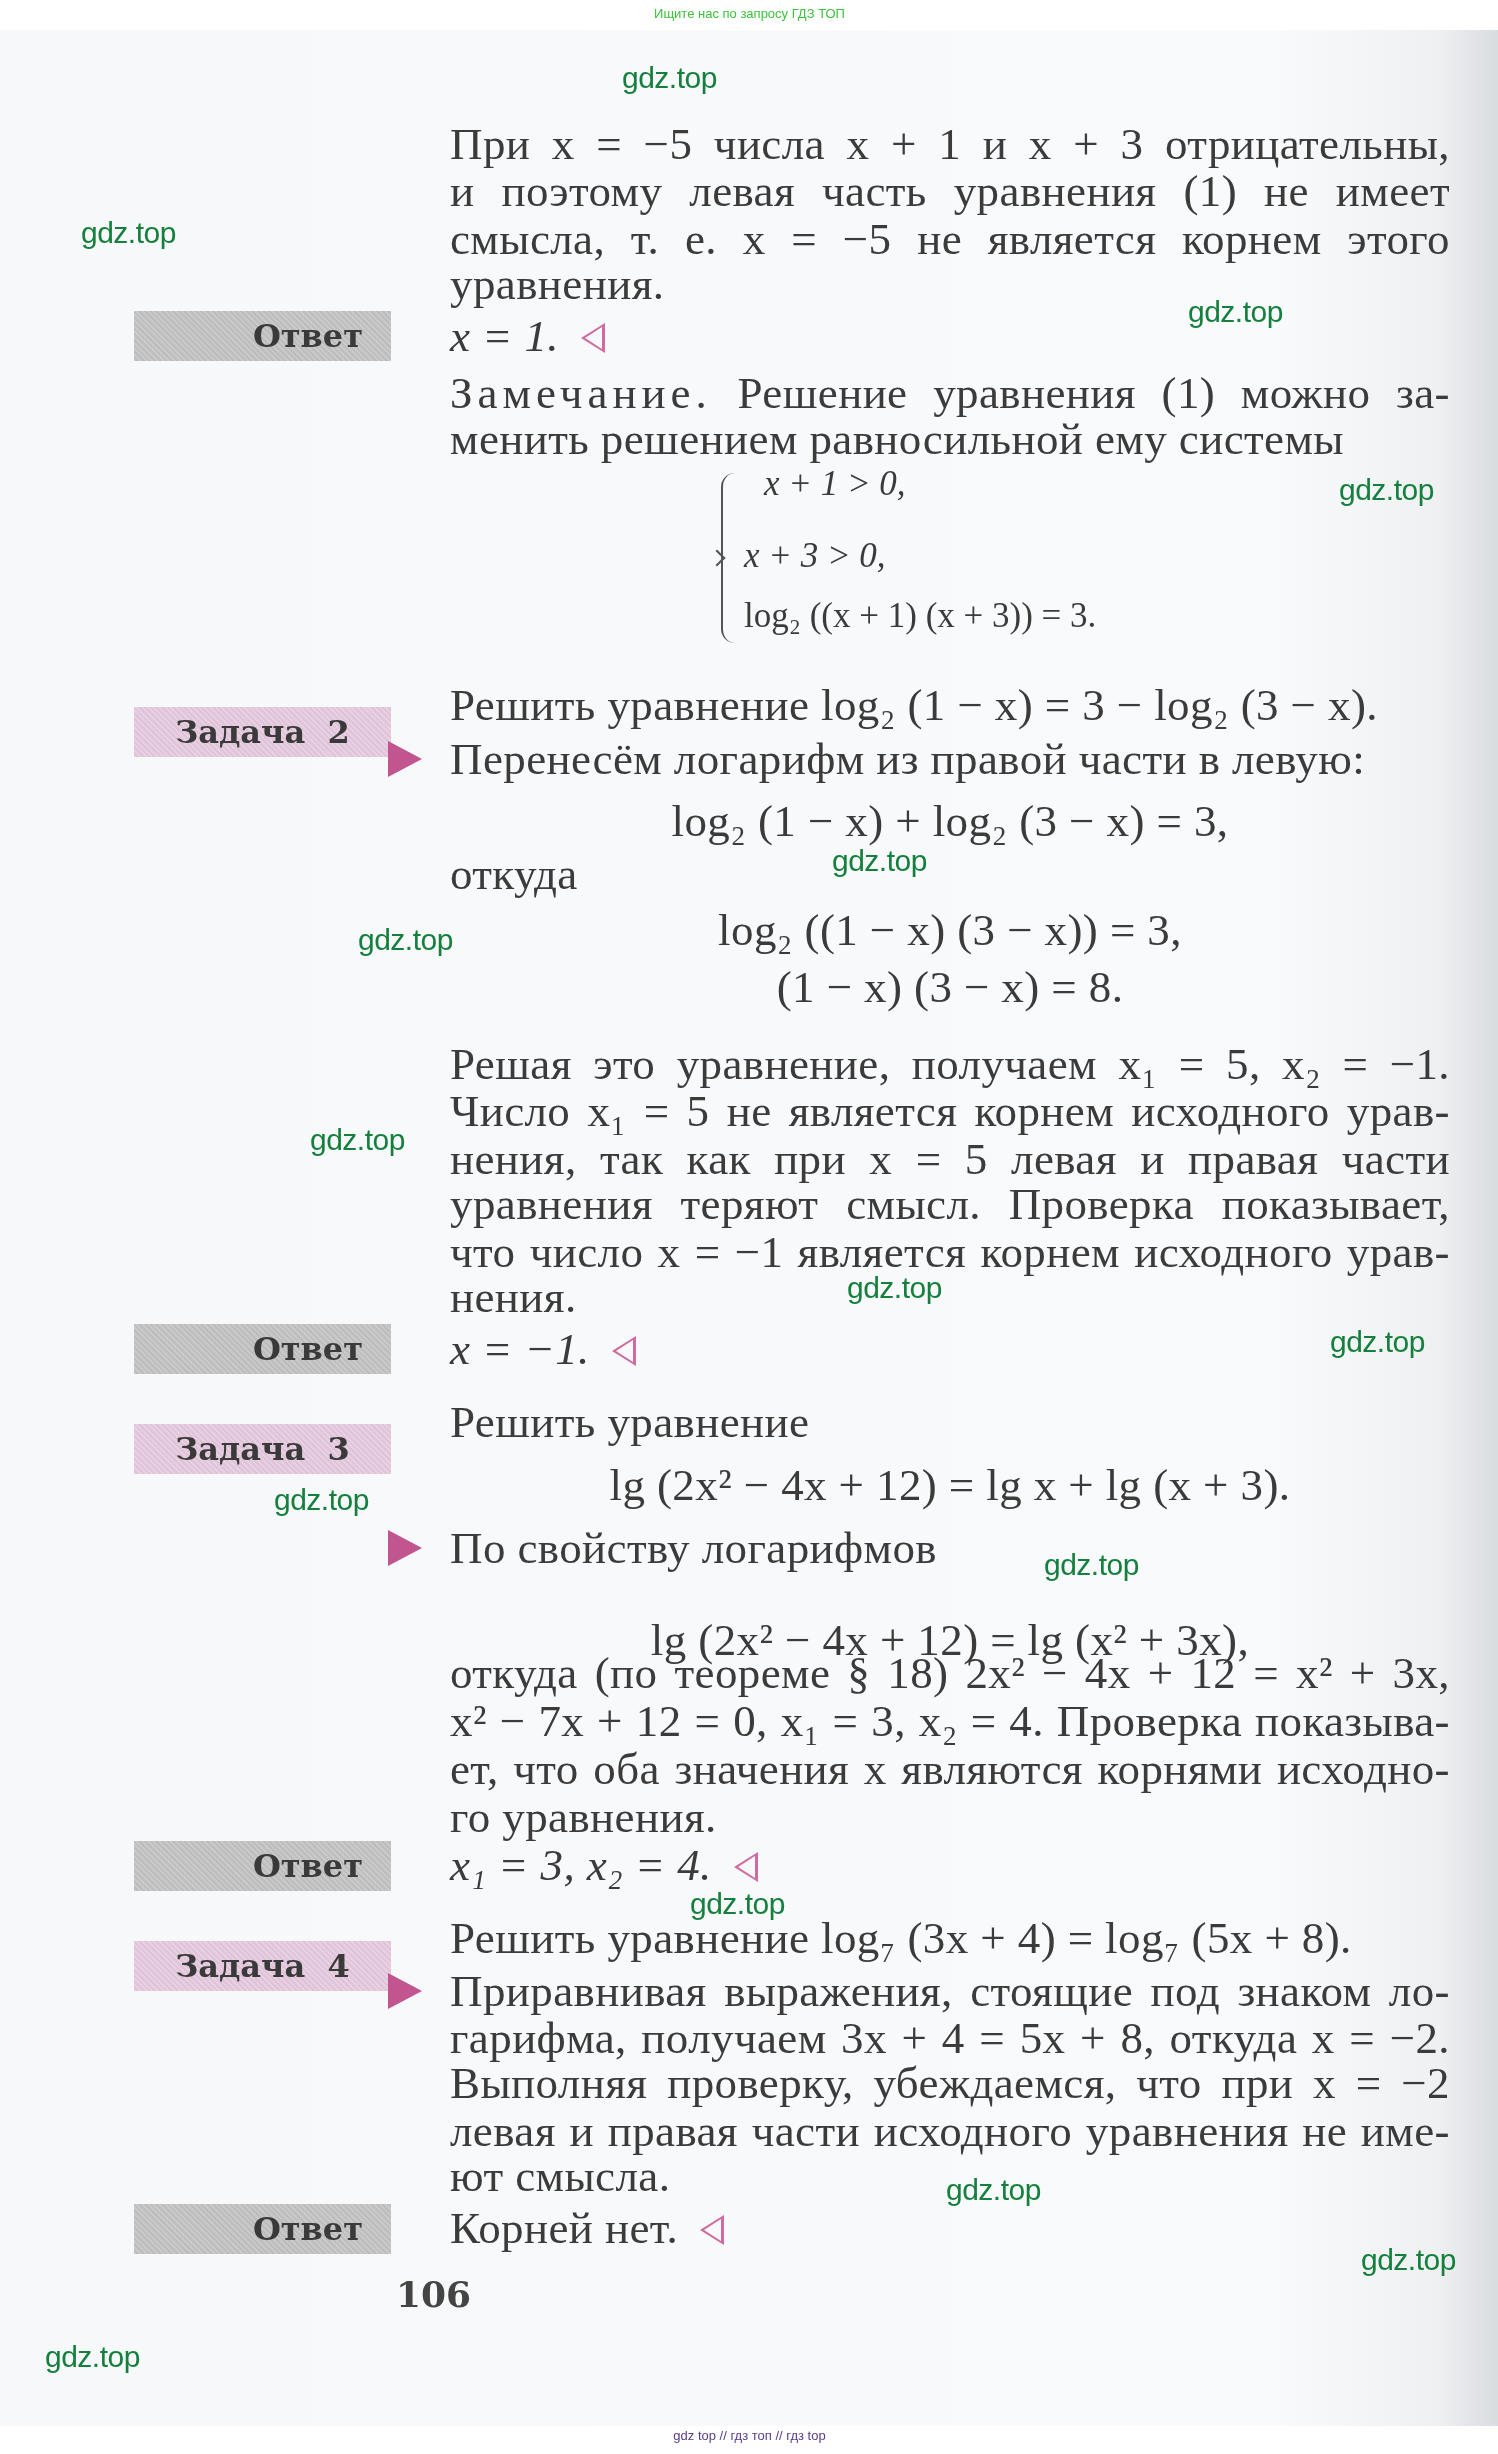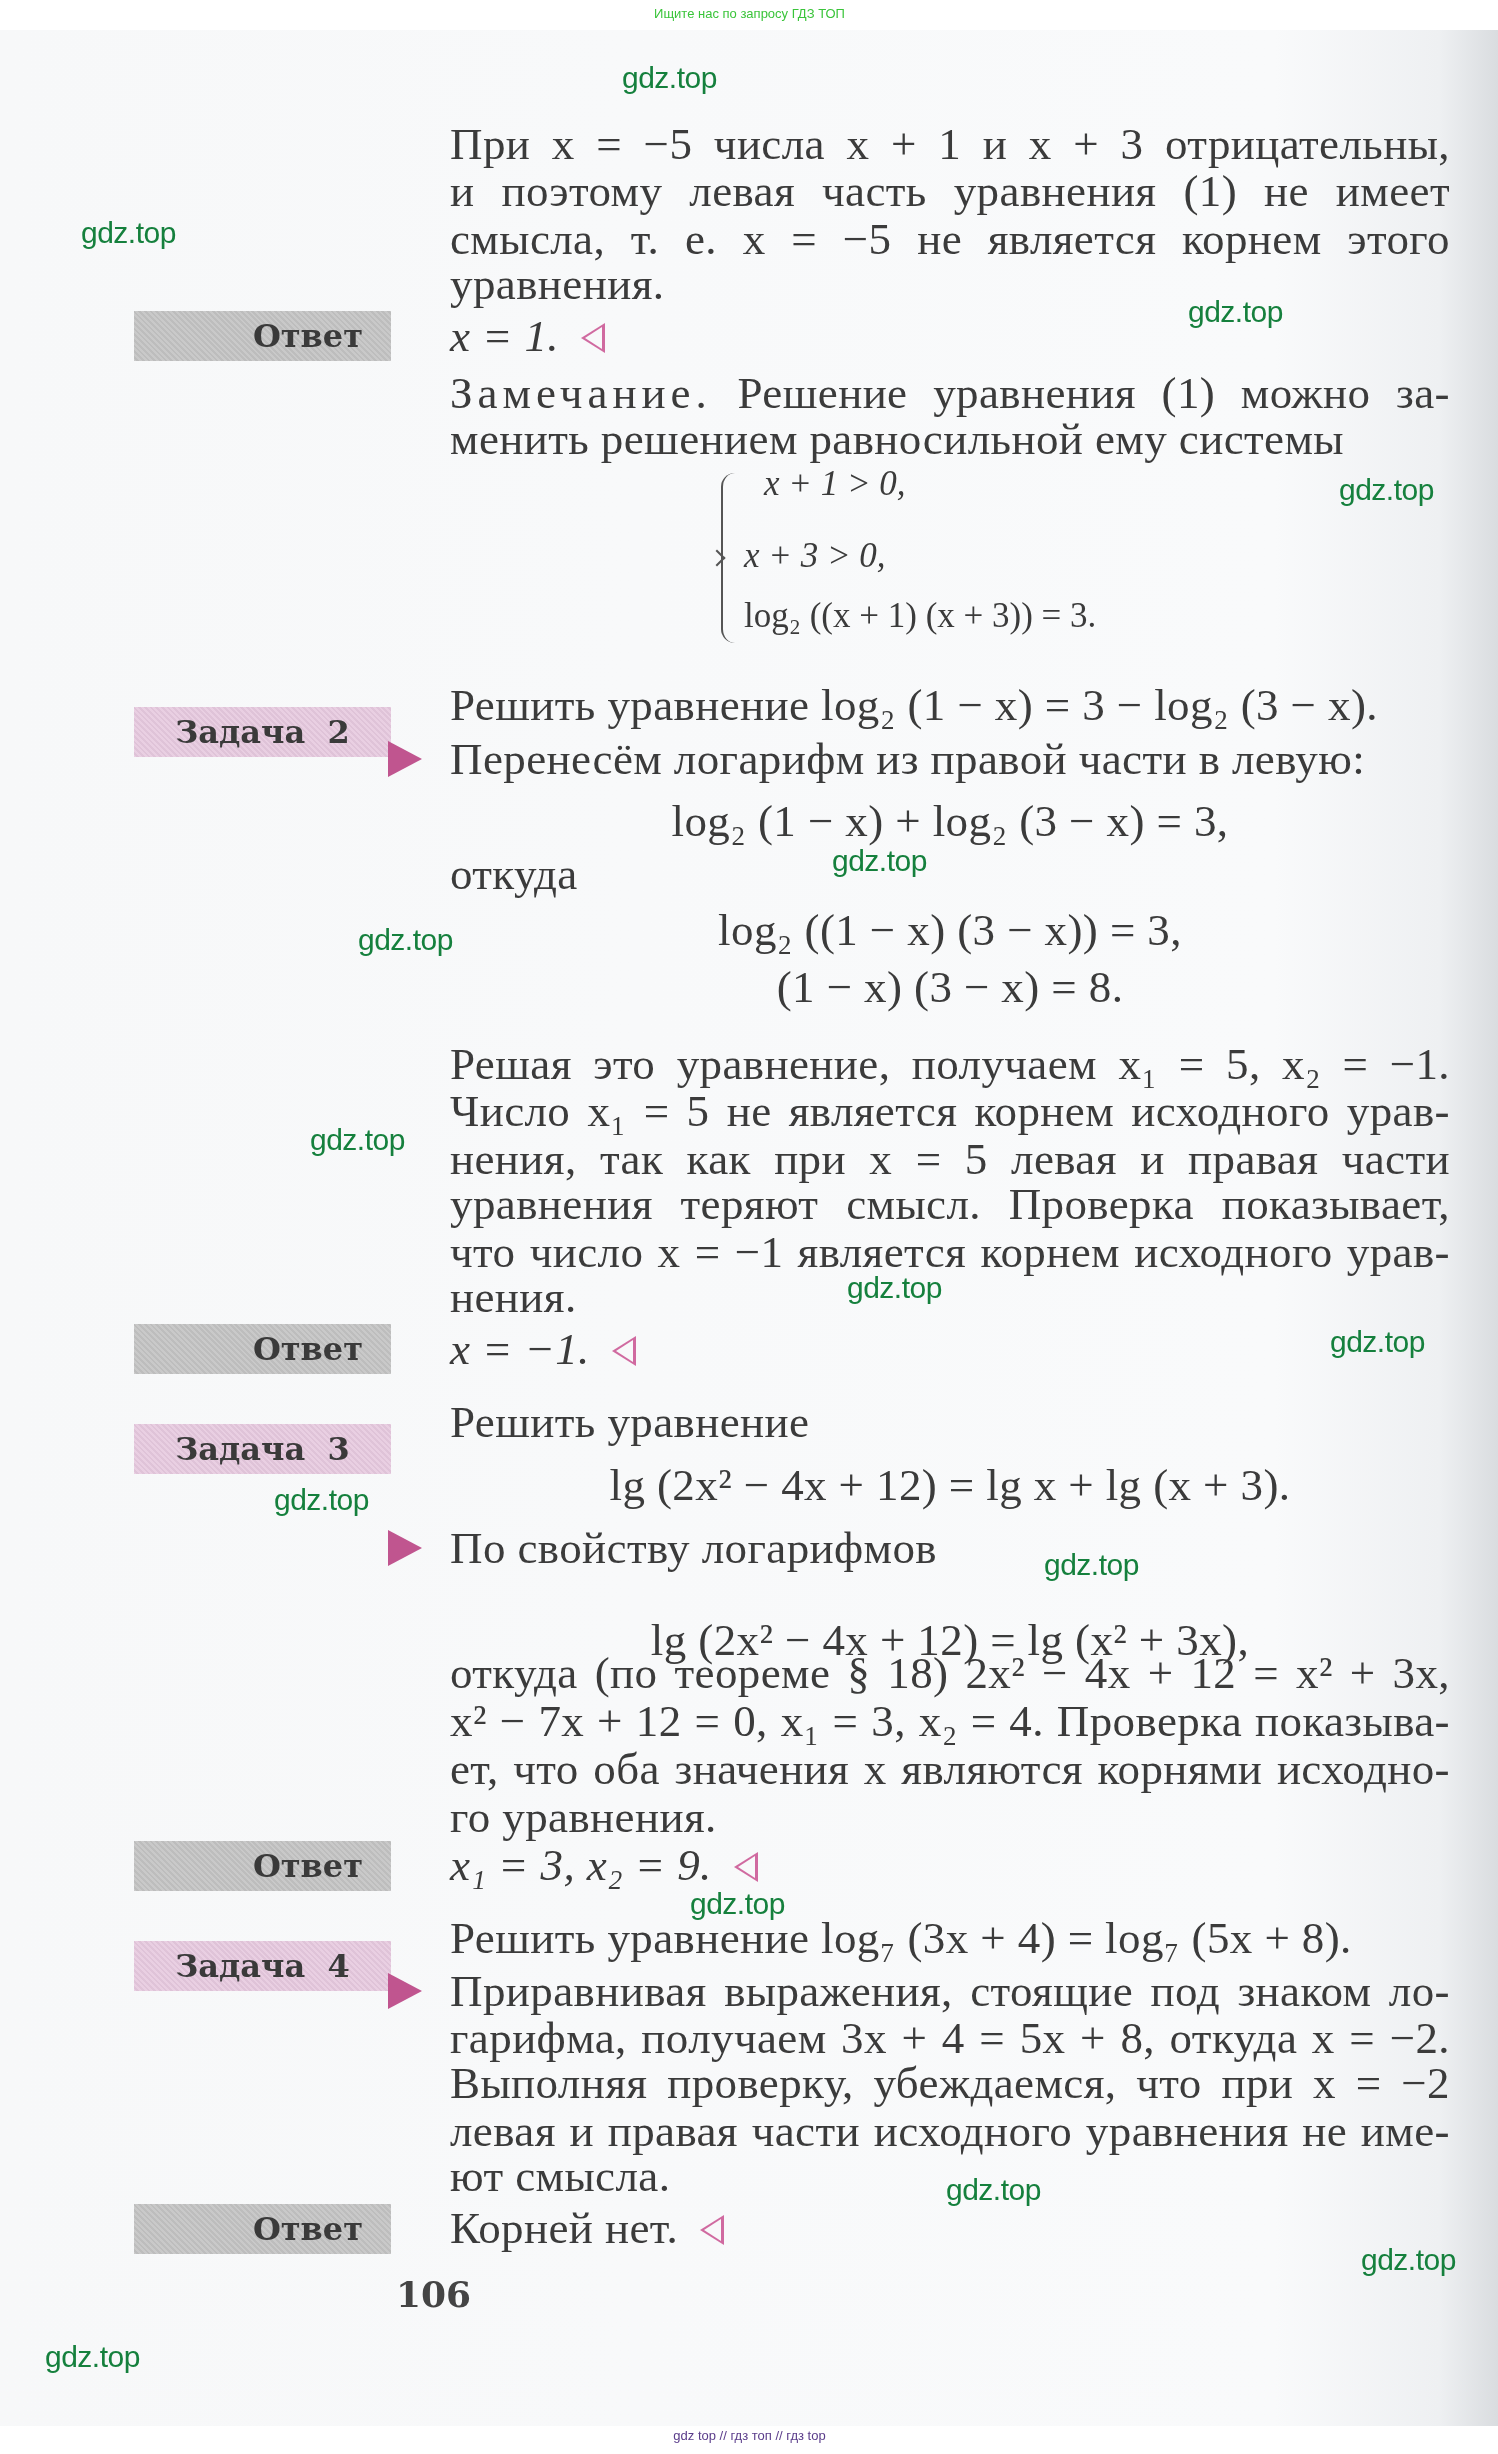--- a/index.html
+++ b/index.html
@@ -147,21 +147,21 @@
 <div class="line center" style="top:1462px;">lg (2x² − 4x + 12) = lg x + lg (x + 3).</div>
 <div class="arrow" style="top:1530px;"></div>
 <div class="line" style="top:1525px;">По свойству логарифмов</div>
 <div class="line center" style="top:1588px;margin-top:29px;">lg (2x² − 4x + 12) = lg (x² + 3x),</div>
 <div class="line just" style="top:1650px;">откуда (по теореме § 18) 2x² − 4x + 12 = x² + 3x,</div>
 <div class="line just" style="top:1698px;">x² − 7x + 12 = 0, x₁ = 3, x₂ = 4. Проверка показыва-</div>
 <div class="line just" style="top:1746px;">ет, что оба значения x являются корнями исходно-</div>
 <div class="line" style="top:1794px;">го уравнения.</div>
 <div class="label answer" style="top:1841px;">Ответ</div>
 <div class="line" style="top:1842px;">
-  <span class="i">x₁ = 3, x₂ = 9.</span><span class="endmark"></span>
+  <span class="i">x₁ = 3, x₂ = 4.</span><span class="endmark"></span>
 </div>
 
 <div class="label task" style="top:1913px;">
   <span>Задача</span>&nbsp;&nbsp;<span>4</span>
 </div>
 <div class="line" style="top:1915px;">Решить уравнение log₇ (3x + 4) = log₇ (5x + 8).</div>
 <div class="arrow" style="top:1973px;"></div>
 <div class="line just" style="top:1968px;">Приравнивая выражения, стоящие под знаком ло-</div>
 <div class="line just" style="top:2015px;">гарифма, получаем 3x + 4 = 5x + 8, откуда x = −2.</div>
 <div class="line just" style="top:2060px;">Выполняя проверку, убеждаемся, что при x = −2</div>

